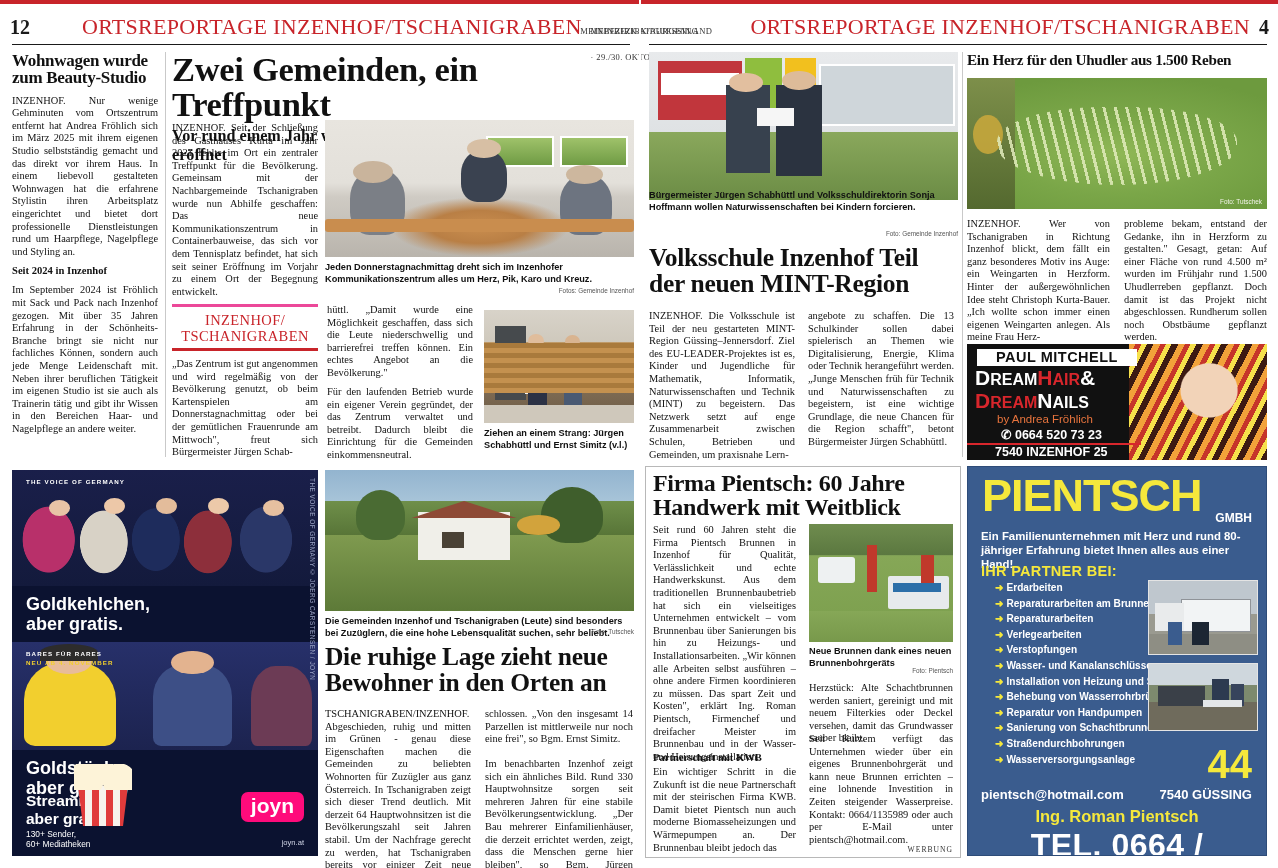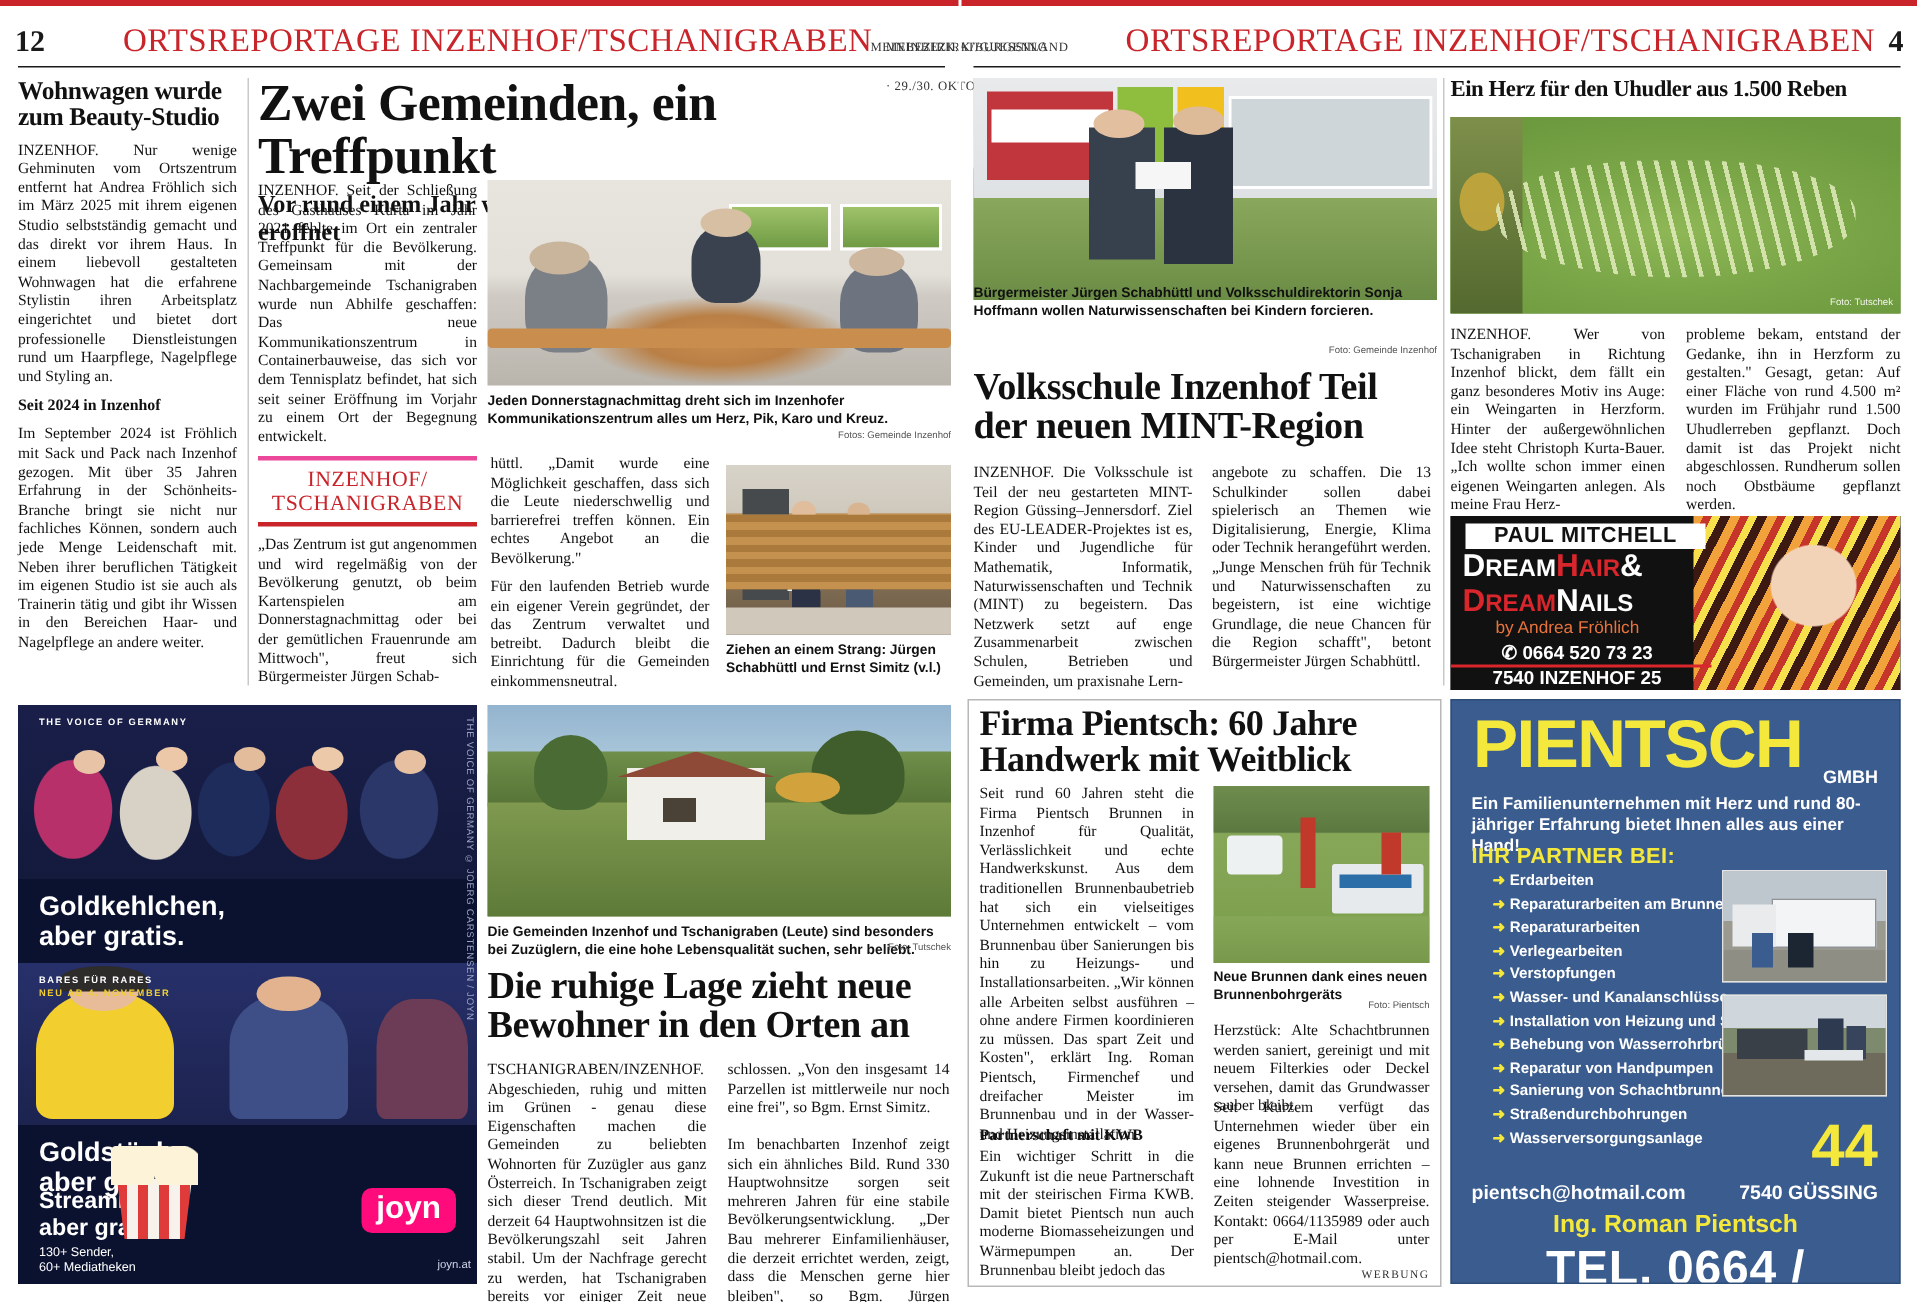--- a/index.html
+++ b/index.html
@@ -366,21 +366,21 @@
     <div class="joyn-cap" style="position:absolute; left:14px; top:330px; font-size:0px;"></div>
 
     <div style="position:absolute; left:0; top:336px; width:100%; height:50px; background:#0b1230;"></div>
     <div class="joyn-cap" style="position:absolute; left:14px; top:322px; font-size:15.5px; font-weight:bold;">Streaming,</div>
     <div class="joyn-cap" style="position:absolute; left:14px; top:340px; font-size:15.5px; font-weight:bold;">aber gratis!</div>
     <div class="joyn-cap" style="position:absolute; left:14px; top:359px; font-size:8.4px;">130+ Sender,</div>
     <div class="joyn-cap" style="position:absolute; left:14px; top:369px; font-size:8.4px;">60+ Mediatheken</div>
     <div style="position:absolute; right:14px; top:322px;">
       <span class="joyn-logo">joyn</span>
     </div>
-    <div class="joyn-cap" style="position:absolute; right:4px; top:368px; font-size:7.6px; color:#cfd4e6;">joyn.at</div>
+    <div class="joyn-cap" style="position:absolute; right:14px; top:368px; font-size:7.6px; color:#cfd4e6;">joyn.at</div>
 
     <div style="position:absolute; left:48px; top:294px; width:86px; height:62px;">
       <div style="position:absolute; left:18px; bottom:0; width:50px; height:40px; background:repeating-linear-gradient(90deg,#e03b3b 0 7px,#f7f3ec 7px 14px); clip-path:polygon(10% 100%,90% 100%,100% 0,0 0);"></div>
       <div style="position:absolute; left:14px; top:0; width:58px; height:26px;
         background:radial-gradient(circle at 20% 60%, #fdf3d8 0 36%, rgba(0,0,0,0) 38%),
                    radial-gradient(circle at 50% 30%, #fdf3d8 0 34%, rgba(0,0,0,0) 36%),
                    radial-gradient(circle at 78% 62%, #fdf3d8 0 34%, rgba(0,0,0,0) 36%);"></div>
     </div>
     <div class="joyn-side">THE VOICE OF GERMANY © JOERG CARSTENSEN / JOYN</div>
   </div>

